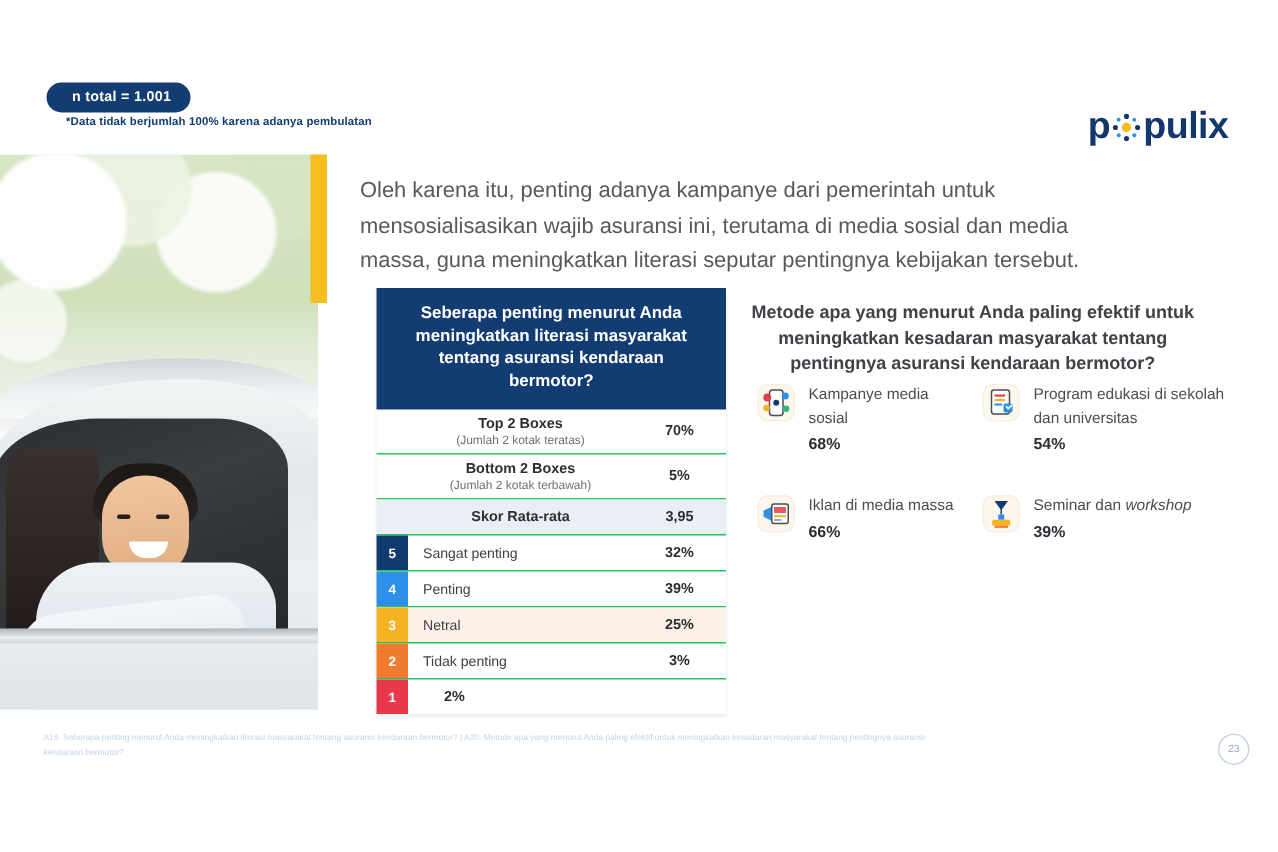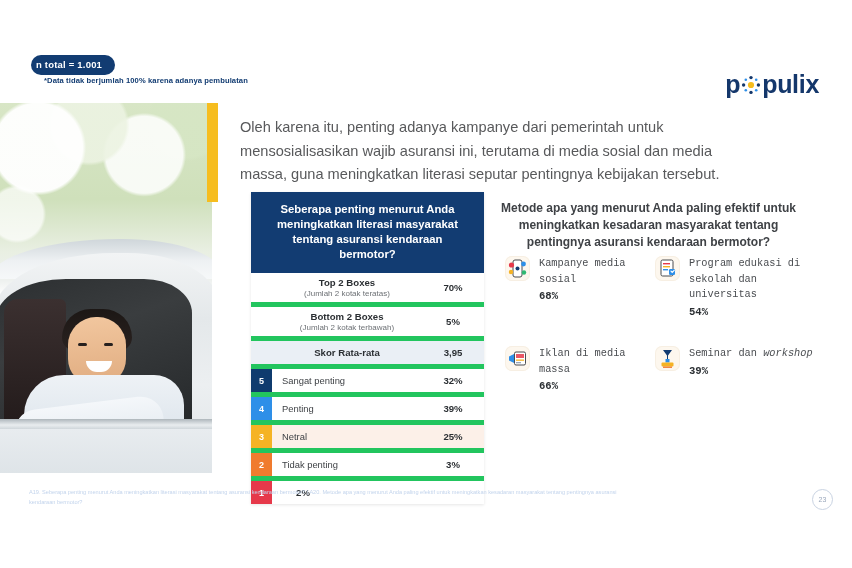--- a/index.html
+++ b/index.html
@@ -92,21 +92,21 @@
   .yellow-bar{
     position:absolute;left:207px;top:103px;width:11px;height:99px;
     background:#f6bd1f;
   }
 
   
   .ntotal-badge{
     position:absolute;left:31px;top:55px;
     background:#123c72;color:#ffffff;
     font-size:9.5px;font-weight:bold;
-    padding:4px 13px 5px 5px;border-radius:11px;
+    padding:4px 13px 5px 17px;border-radius:11px;
     letter-spacing:.2px;white-space:nowrap;
   }
   .ntotal-note{
     position:absolute;left:44px;top:76px;
     font-size:7.6px;color:#123c72;font-weight:bold;letter-spacing:.1px;
     white-space:nowrap;
   }
 
   
   .logo{
@@ -128,21 +128,21 @@
     box-shadow:0 1px 3px rgba(0,0,0,.10);
     background:#fff;
   }
   .table-head{
     background:#123c72;color:#fff;text-align:center;
     font-size:11.3px;font-weight:bold;line-height:1.33;
     padding:10px 16px 11px 16px;
   }
   .trow{
     display:flex;align-items:center;
-    border-bottom:5px solid #22c55e;
+    border-bottom:1px solid #22c55e;
     min-height:23px;
   }
   .trow:last-child{border-bottom:none;}
   .chip{
     width:21px;min-width:21px;align-self:stretch;
     color:#fff;font-size:9px;font-weight:bold;
     display:flex;align-items:center;justify-content:center;
   }
   .chip.empty{background:transparent;}
   .tlabel{
@@ -170,21 +170,21 @@
   .methods{
     position:absolute;left:505px;top:256px;width:320px;
     display:grid;grid-template-columns:140px 170px;gap:26px 10px;
   }
   .method{display:flex;align-items:flex-start;gap:9px;}
   .m-icon{
     width:25px;height:25px;min-width:25px;border-radius:7px;
     background:#fdf7ee;position:relative;overflow:hidden;
     box-shadow:0 0 0 1px #f7efe3 inset;
   }
-  .m-text{font-size:10.3px;line-height:1.52;color:#4a4d51;font-family:Liberation Mono, monospace;}
+  .m-text{font-size:10.3px;line-height:1.52;color:#4a4d51;}
   .m-text .pct{display:block;font-weight:bold;color:#2b2f33;font-size:10.6px;margin-top:1px;}
   .m-text .ital{font-style:italic;}
 
   
   .footnote{
     position:absolute;left:29px;top:487px;width:615px;
     font-size:5.6px;line-height:1.85;color:#c3d4ec;
   }
   .pagenum{
     position:absolute;right:19px;top:489px;

